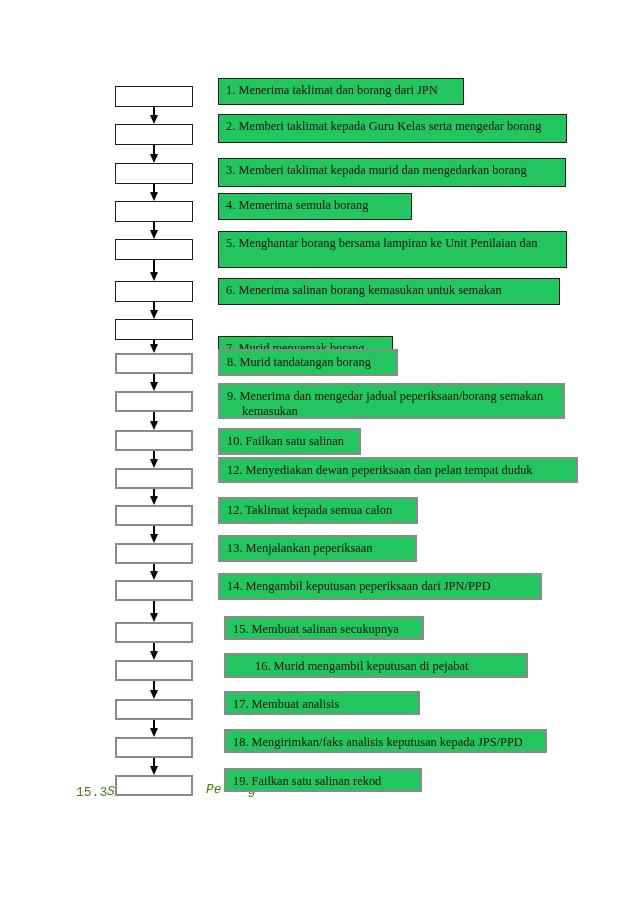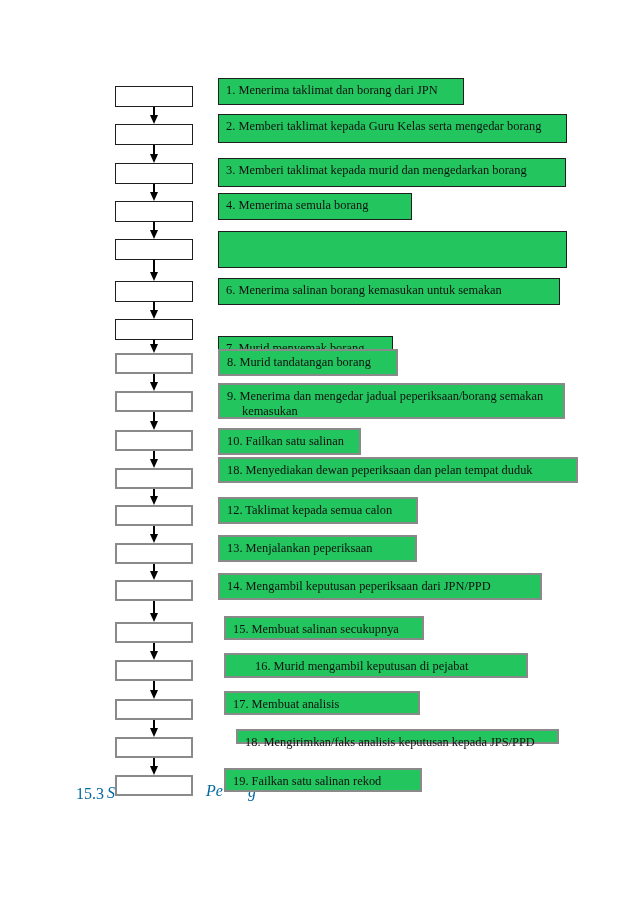--- a/index.html
+++ b/index.html
@@ -48,23 +48,24 @@
     left: 149.5px;
     width: 0; height: 0;
     border-left: 4.5px solid transparent;
     border-right: 4.5px solid transparent;
     border-top: 9px solid #000;
     z-index: 1;
   }
   .footer-frag {
     position: absolute;
     z-index: 1;
-    color: #0369a1;
-    font-size: 16px;
+    color: #4d7c0f;
+    font-size: 13px;
     white-space: pre;
+    font-family: Liberation Mono, monospace;
   }
   .italic { font-style: italic; }
 </style>
 </head>
 <body>
 
 <div id="canvas">
   <div id="flow-layer">
       <div class="node-box edge-black" style="top: 86px;"></div>
       <div class="arrow-line" style="top: 106px; height: 12px;"></div>
@@ -87,20 +88,21 @@
       <div class="node-box edge-black" style="top: 201px;"></div>
       <div class="arrow-line" style="top: 221px; height: 12px;"></div>
       <div class="arrow-head" style="top: 230px;"></div>
       <div class="text-box edge-black" style="top: 193px; left: 218px; width: 194px; height: 27px;">
         <div class="line">4. Memerima semula borang</div>
       </div>
       <div class="node-box edge-black" style="top: 239px;"></div>
       <div class="arrow-line" style="top: 259px; height: 16px;"></div>
       <div class="arrow-head" style="top: 272px;"></div>
       <div class="text-box edge-black" style="top: 231px; left: 218px; width: 349px; height: 37px;">
+        <div class="line">5. Menghantar borang bersama lampiran ke Unit Penilaian dan</div>
       </div>
       <div class="node-box edge-black" style="top: 281px;"></div>
       <div class="arrow-line" style="top: 301px; height: 12px;"></div>
       <div class="arrow-head" style="top: 310px;"></div>
       <div class="text-box edge-black" style="top: 278px; left: 218px; width: 342px; height: 27px;">
         <div class="line">6. Menerima salinan borang kemasukan untuk semakan</div>
       </div>
       <div class="node-box edge-black" style="top: 319px;"></div>
       <div class="arrow-line" style="top: 339px; height: 8px;"></div>
       <div class="arrow-head" style="top: 344px;"></div>
@@ -123,21 +125,21 @@
       <div class="node-box edge-gray" style="top: 430px;"></div>
       <div class="arrow-line" style="top: 450px; height: 12px;"></div>
       <div class="arrow-head" style="top: 459px;"></div>
       <div class="text-box edge-gray" style="top: 428px; left: 218px; width: 143px; height: 27px;">
         <div class="line">10. Failkan satu salinan</div>
       </div>
       <div class="node-box edge-gray" style="top: 468px;"></div>
       <div class="arrow-line" style="top: 488px; height: 11px;"></div>
       <div class="arrow-head" style="top: 496px;"></div>
       <div class="text-box edge-gray" style="top: 457px; left: 218px; width: 360px; height: 26px;">
-        <div class="line">18. Menyediakan dewan peperiksaan dan pelan tempat duduk</div>
+        <div class="line">12. Menyediakan dewan peperiksaan dan pelan tempat duduk</div>
       </div>
       <div class="node-box edge-gray" style="top: 505px;"></div>
       <div class="arrow-line" style="top: 525px; height: 12px;"></div>
       <div class="arrow-head" style="top: 534px;"></div>
       <div class="text-box edge-gray" style="top: 497px; left: 218px; width: 200px; height: 27px;">
         <div class="line">12. Taklimat kepada semua calon</div>
       </div>
       <div class="node-box edge-gray" style="top: 543px;"></div>
       <div class="arrow-line" style="top: 563px; height: 11px;"></div>
       <div class="arrow-head" style="top: 571px;"></div>
@@ -164,21 +166,21 @@
       </div>
       <div class="node-box edge-gray" style="top: 699px;"></div>
       <div class="arrow-line" style="top: 719px; height: 12px;"></div>
       <div class="arrow-head" style="top: 728px;"></div>
       <div class="text-box edge-gray" style="top: 691px; left: 224px; width: 196px; height: 24px;">
         <div class="line">17. Membuat analisis</div>
       </div>
       <div class="node-box edge-gray" style="top: 737px;"></div>
       <div class="arrow-line" style="top: 757px; height: 12px;"></div>
       <div class="arrow-head" style="top: 766px;"></div>
-      <div class="text-box edge-gray" style="top: 729px; left: 236px; width: 323px; height: 15px;">
+      <div class="text-box edge-gray" style="top: 729px; left: 224px; width: 323px; height: 24px;">
         <div class="line">18. Mengirimkan/faks analisis keputusan kepada JPS/PPD</div>
       </div>
       <div class="node-box edge-gray" style="top: 775px;"></div>
       <div class="text-box edge-gray" style="top: 768px; left: 224px; width: 198px; height: 24px;">
         <div class="line">19. Failkan satu salinan rekod</div>
       </div>
     </div>
 
   <span class="footer-frag" style="left:76px; top:785px;">15.3</span>
   <span class="footer-frag italic" style="left:107px; top:784px;">S</span>

